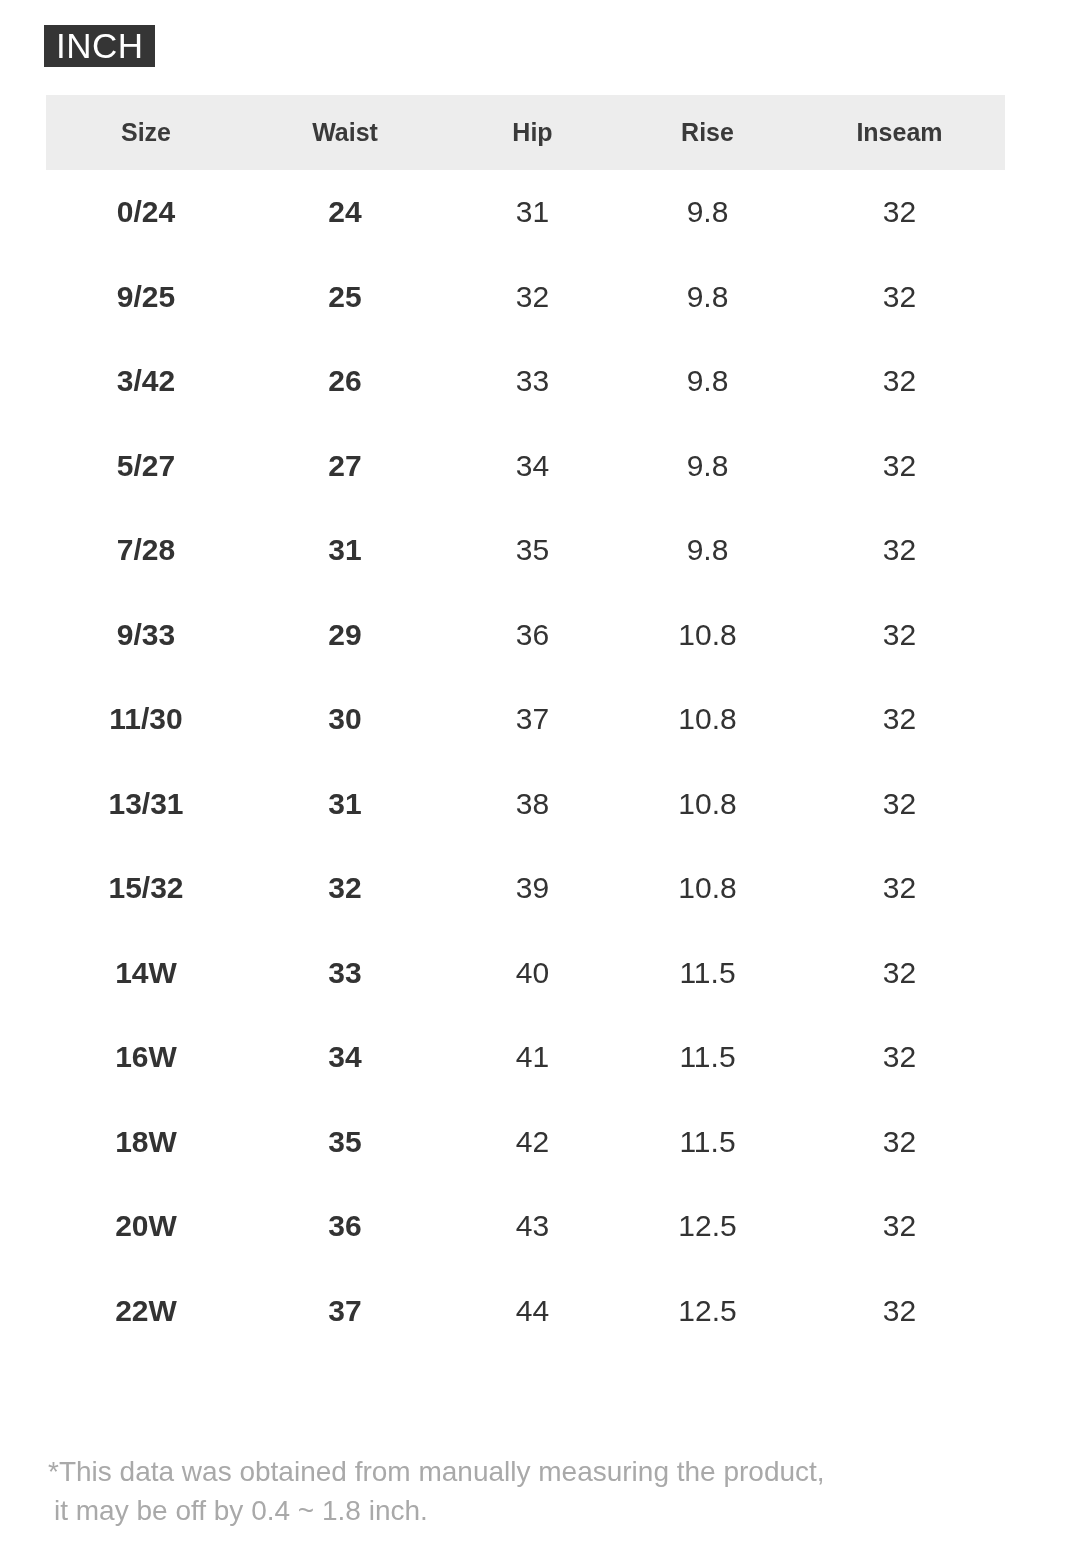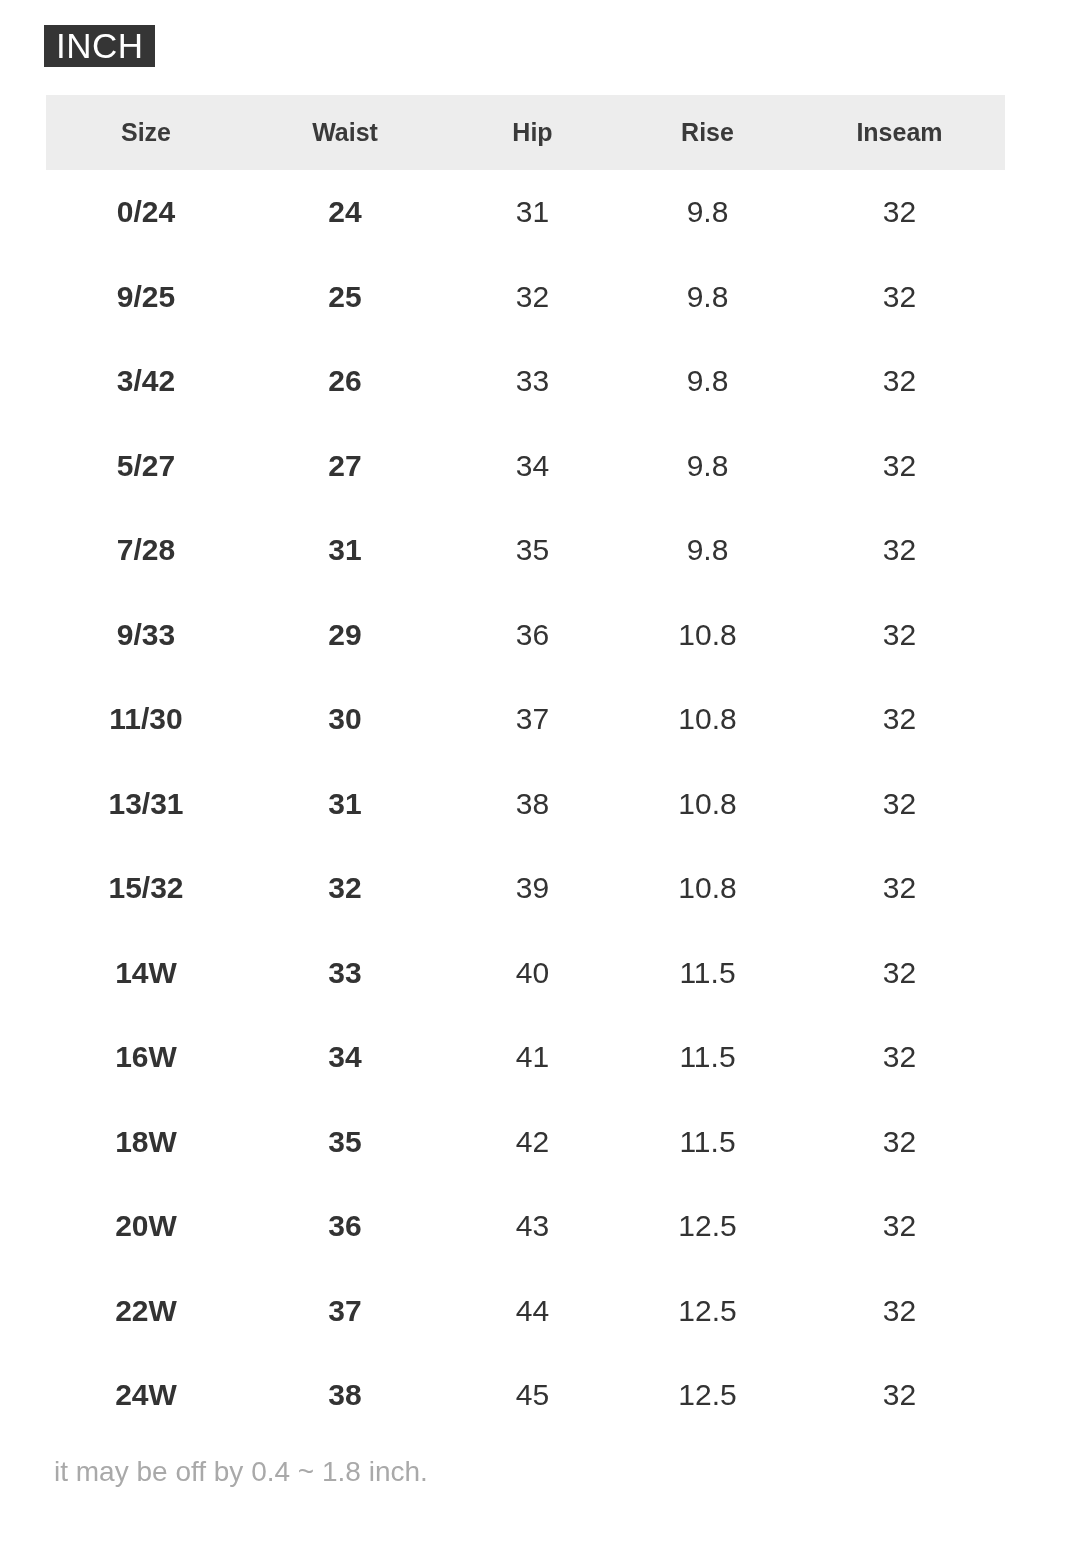--- a/index.html
+++ b/index.html
@@ -212,27 +212,21 @@
           <td class="c-rise">12.5</td>
           <td class="c-inseam">32</td>
         </tr>
         <tr>
           <td class="c-size">22W</td>
           <td class="c-waist">37</td>
           <td class="c-hip">44</td>
           <td class="c-rise">12.5</td>
           <td class="c-inseam">32</td>
         </tr>
-        <tr>
-          <td class="c-size">24W</td>
-          <td class="c-waist">38</td>
-          <td class="c-hip">45</td>
-          <td class="c-rise">12.5</td>
-          <td class="c-inseam">32</td>
-        </tr>
       </tbody>
   </table>
 
   <div class="footnote">
+    <span class="fn-line-1">*This data was obtained from manually measuring the product,</span>
     <span class="fn-line-2">it may be off by 0.4 ~ 1.8 inch.</span>
   </div>
 
 </div>
 
 </body></html>

